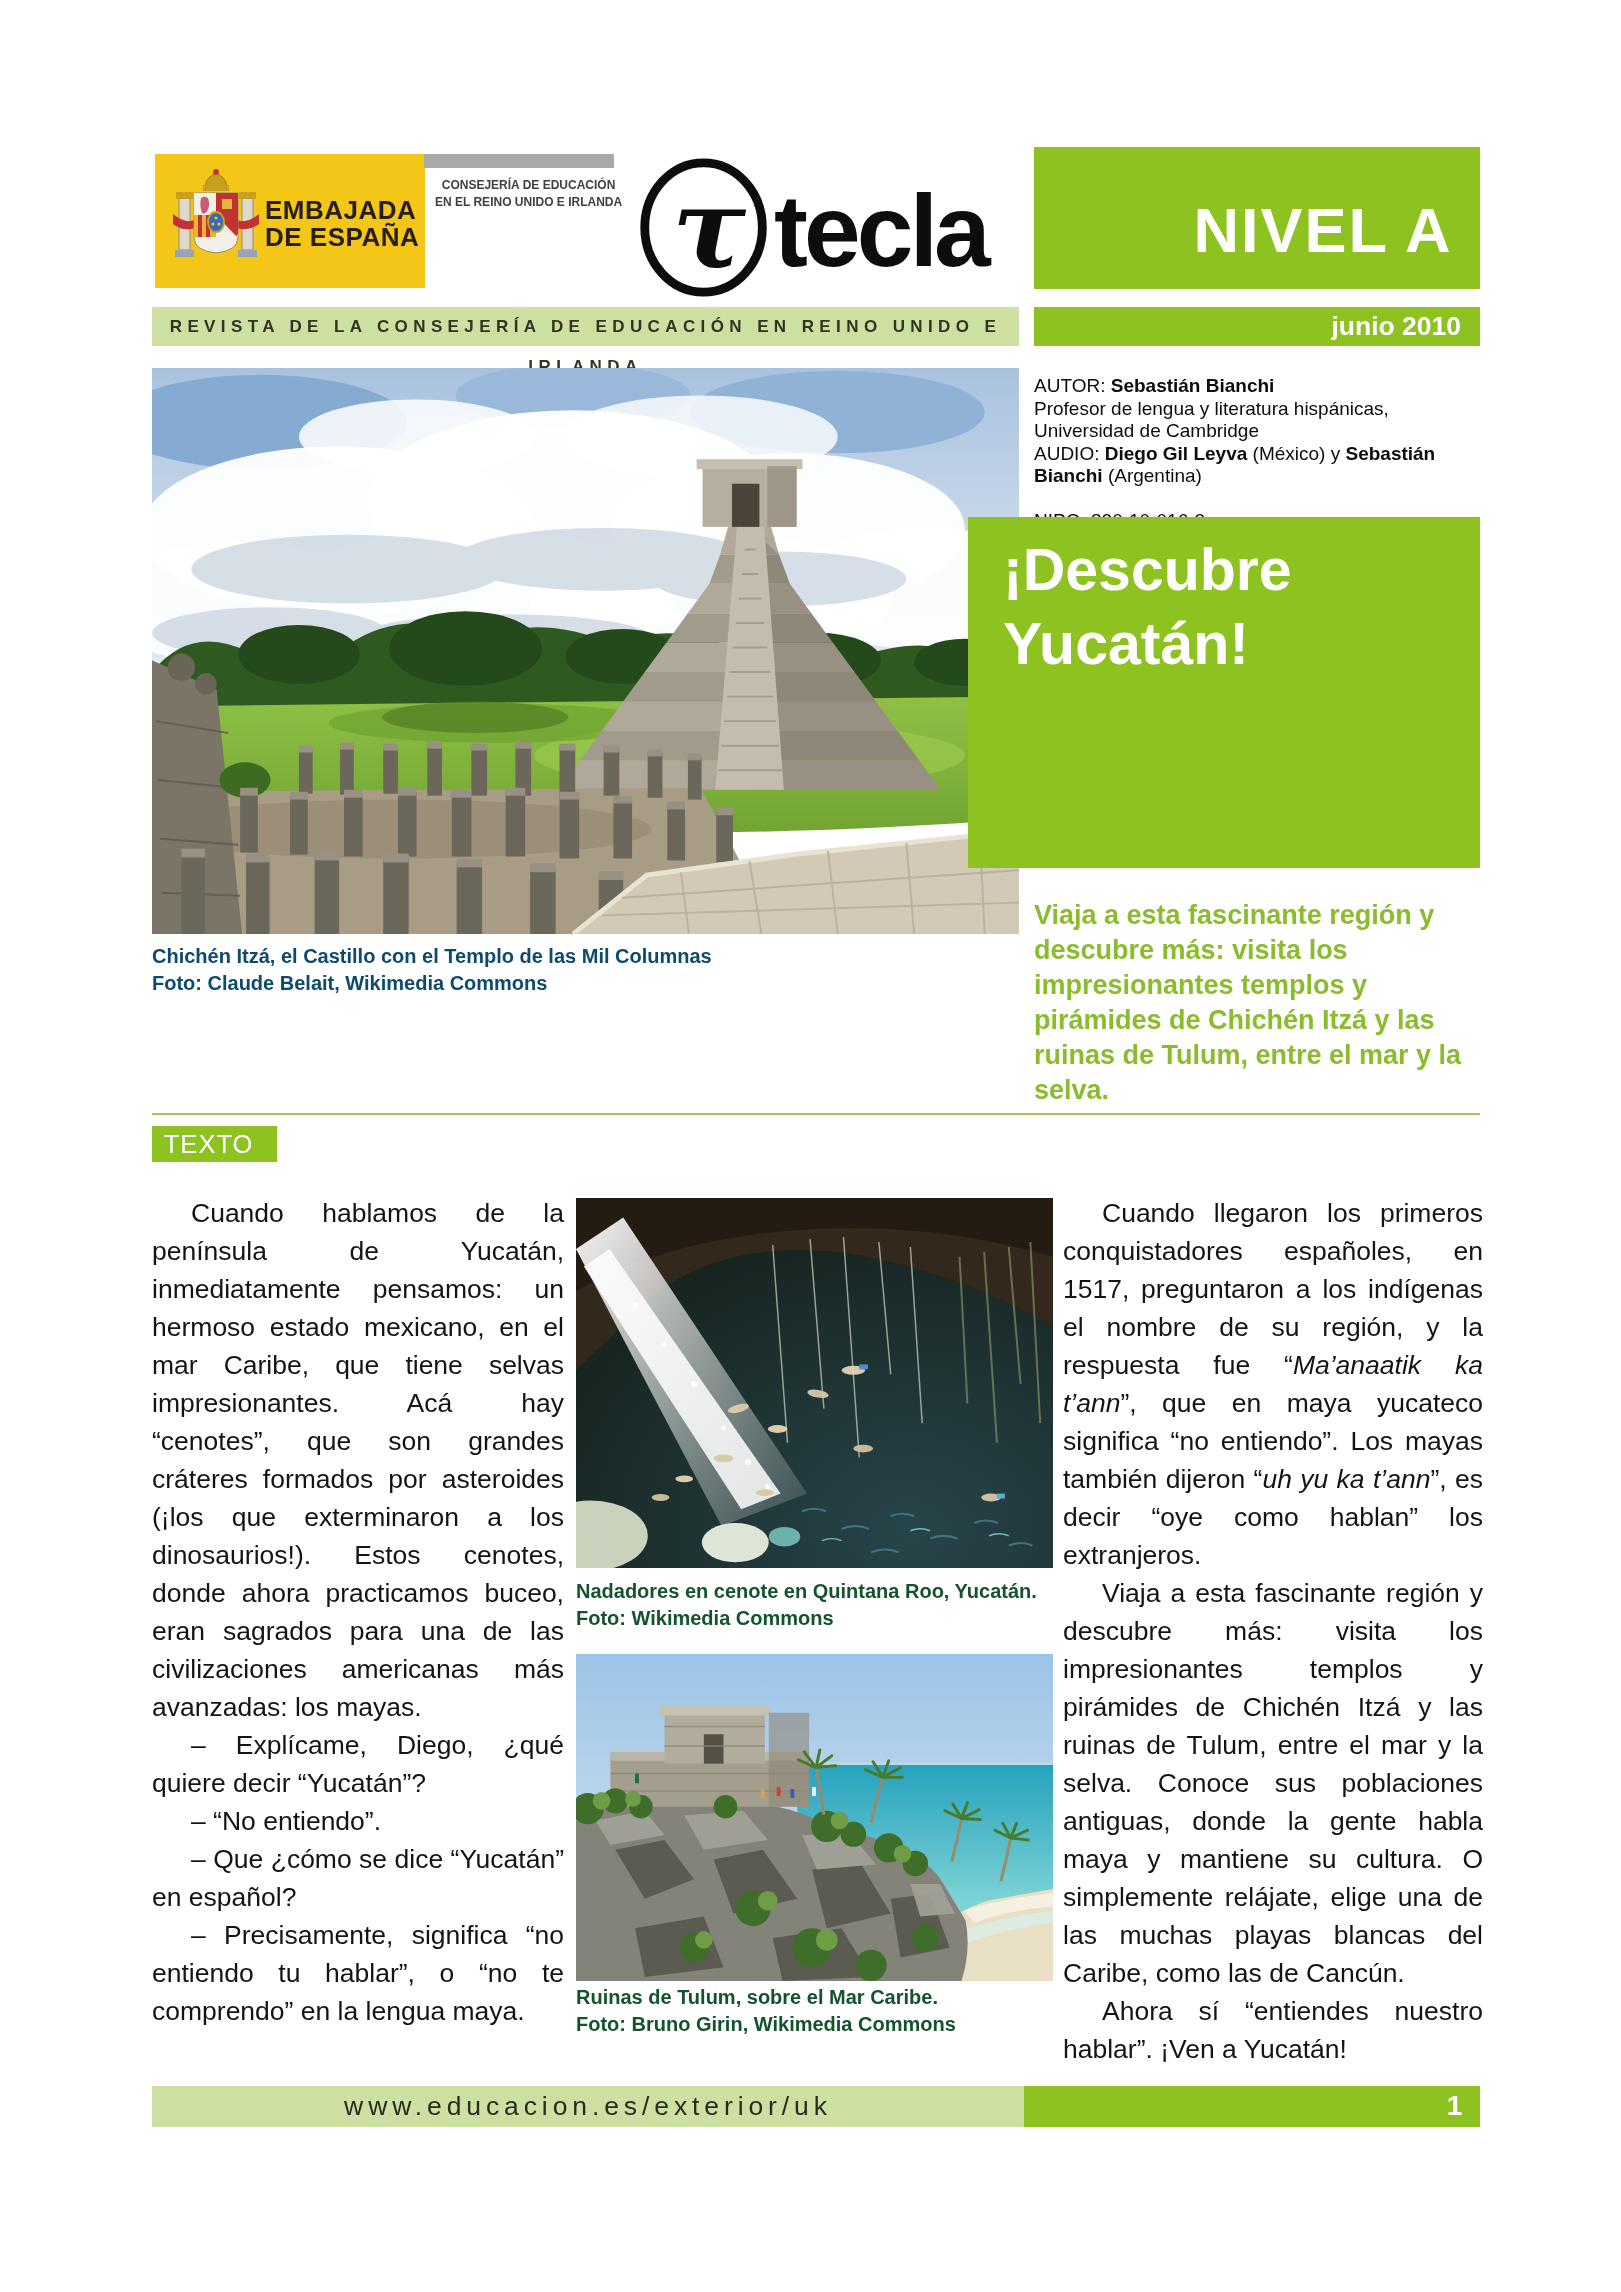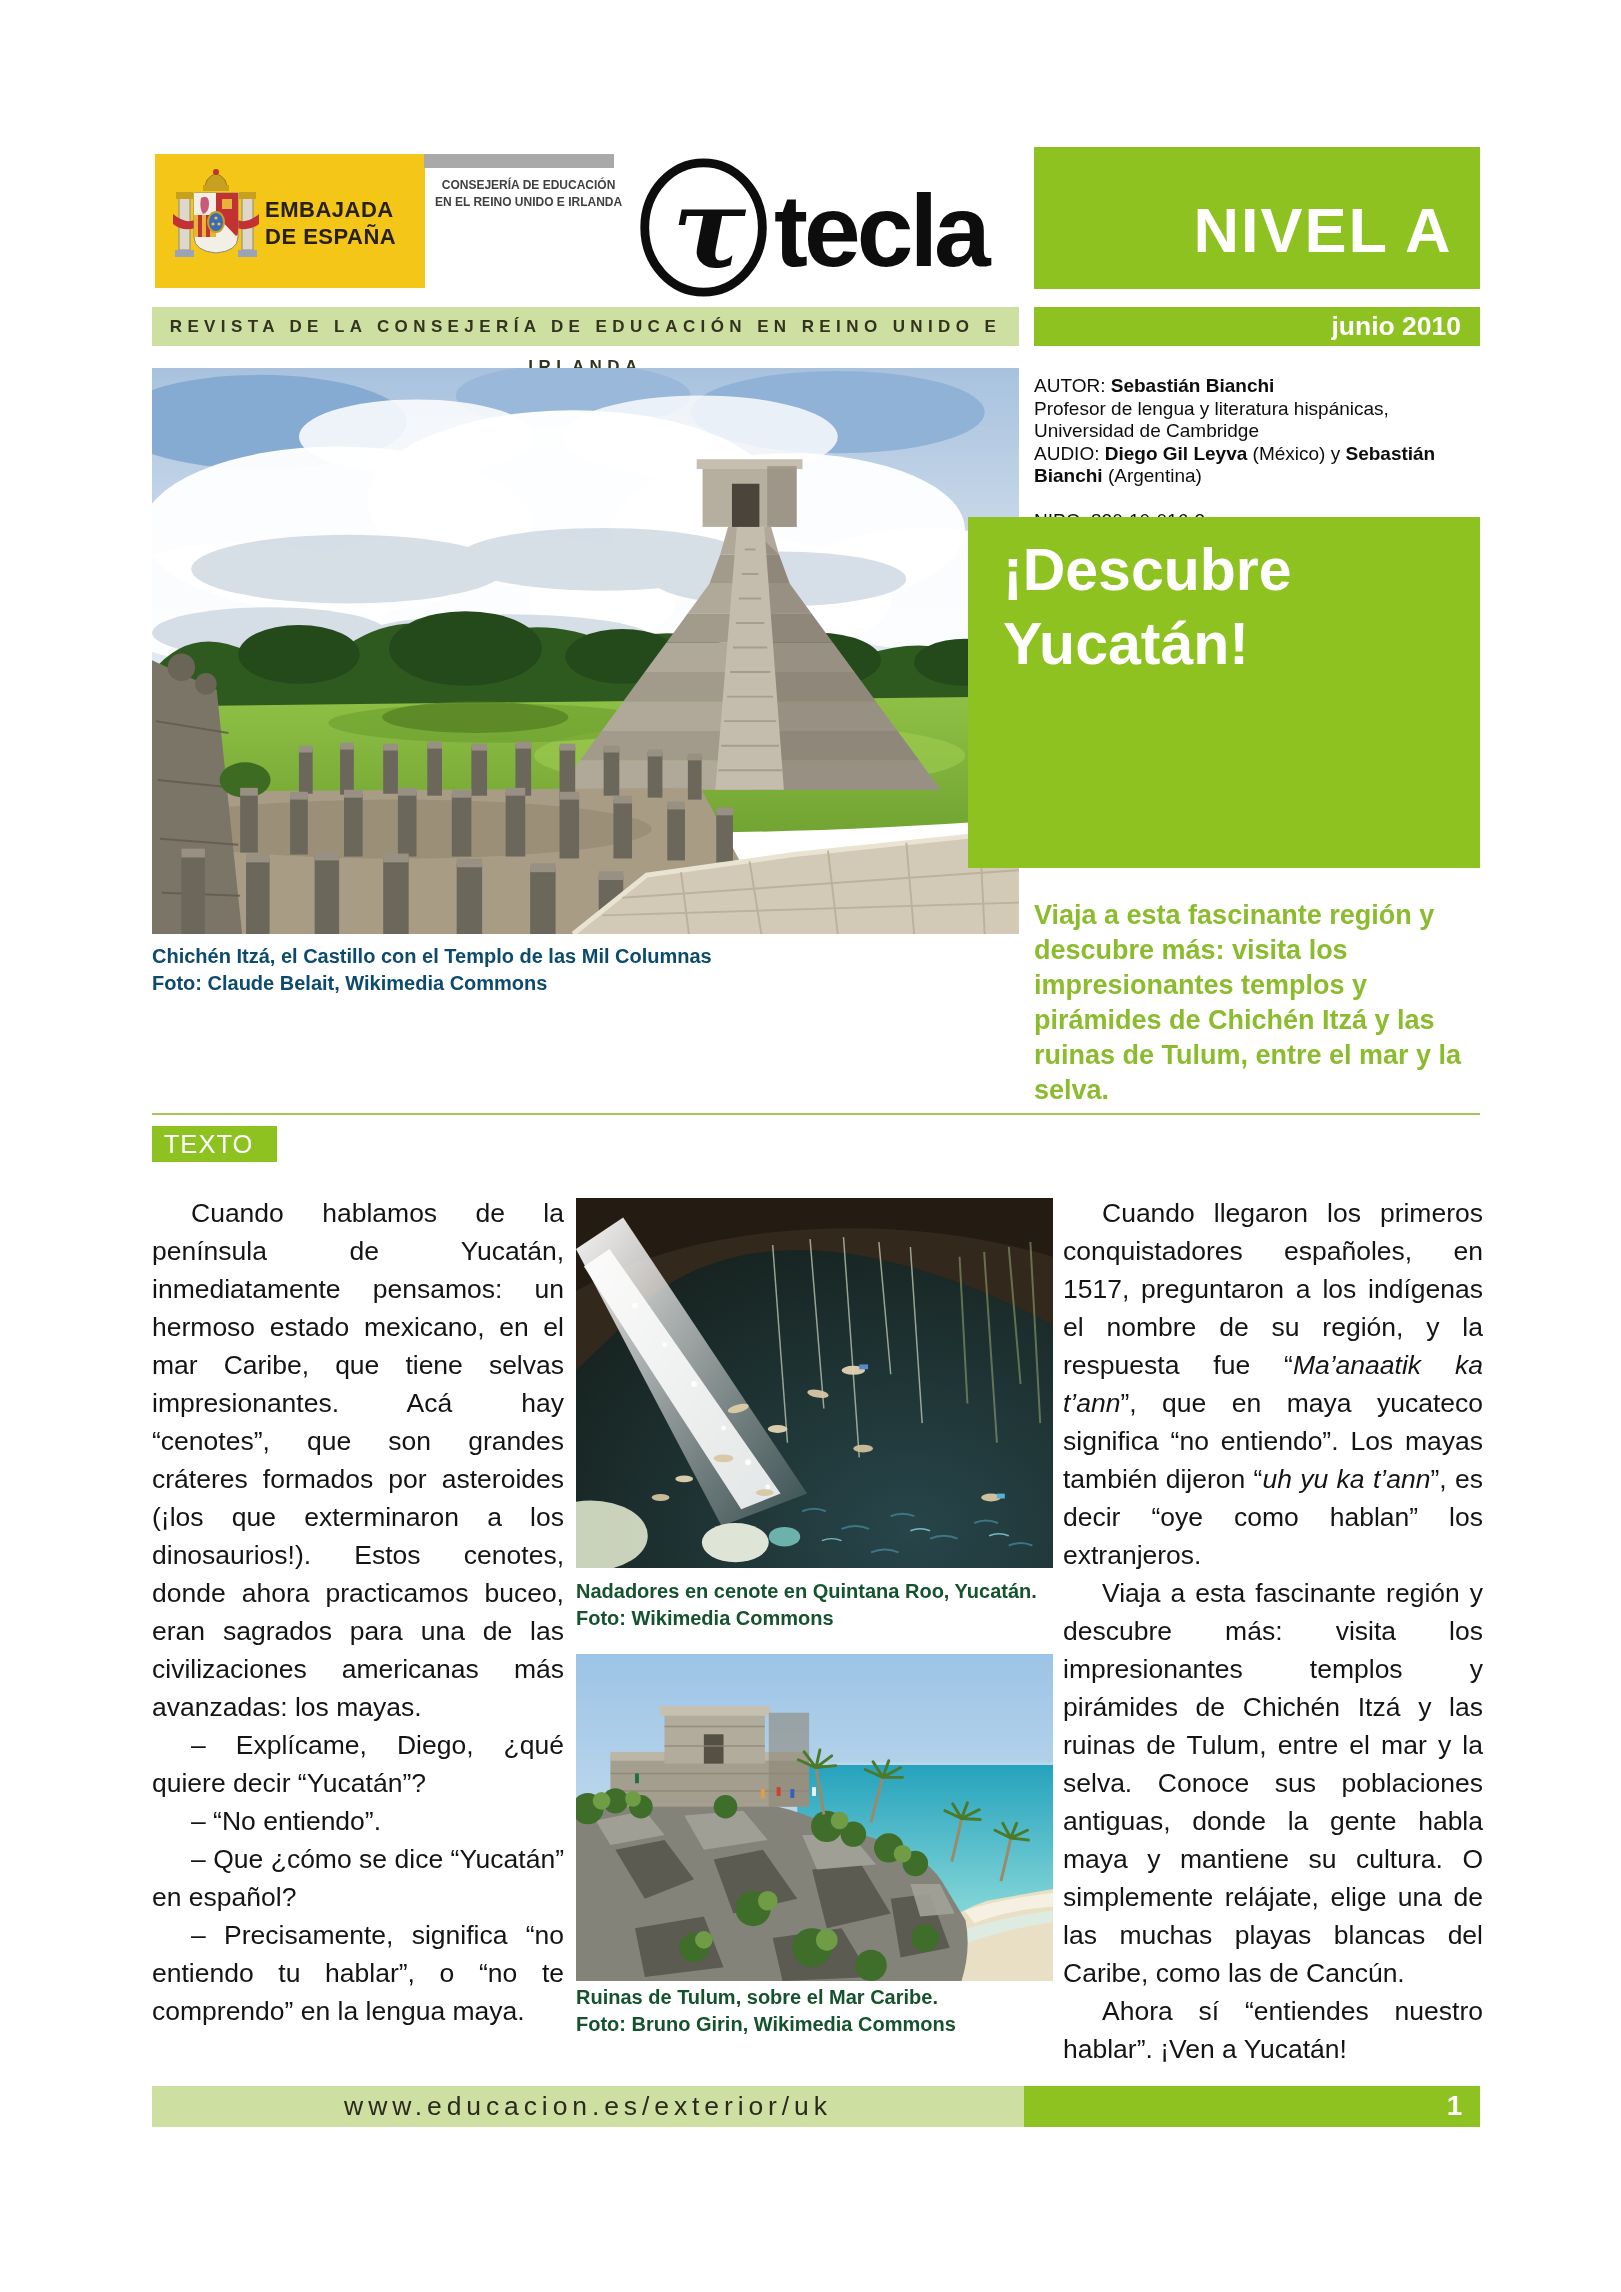--- a/index.html
+++ b/index.html
@@ -2,21 +2,21 @@
 <html lang="es"><head>
 <meta charset="utf-8">
 <style>
   html,body{margin:0;padding:0;background:#ffffff;}
   .page{position:relative;width:1621px;height:2293px;background:#ffffff;
         font-family:"Liberation Sans",sans-serif;overflow:hidden;}
   .abs{position:absolute;}
 
   
   .embassy-box{left:155px;top:154px;width:270px;height:134px;background:#f3c617;}
-  .embassy-text{position:absolute;left:110px;top:43px;font-size:22px;font-weight:600;
+  .embassy-text{position:absolute;left:110px;top:43px;font-size:26px;font-weight:600;
                 color:#27201a;line-height:26.5px;letter-spacing:0.5px;}
   .gray-bar{left:424px;top:154px;width:190px;height:13.7px;background:#a9a9a9;}
   .consejeria{left:435px;top:177px;font-size:12px;font-weight:600;color:#404040;line-height:16.7px;text-align:center;}
   .nivel-box{left:1034px;top:147px;width:446px;height:142px;background:#8dc220;}
   .nivel-text{position:absolute;right:27.4px;bottom:23.5px;color:#fff;font-size:63px;
               font-weight:700;letter-spacing:2px;}
   .revista-bar{left:152px;top:307px;width:867px;height:39px;background:#cde0a2;
                text-align:center;line-height:40px;font-size:17px;font-weight:700;
                letter-spacing:5.4px;color:#33331f;}
   .junio-bar{left:1034px;top:307px;width:446px;height:39px;background:#8dc220;color:#fff;

